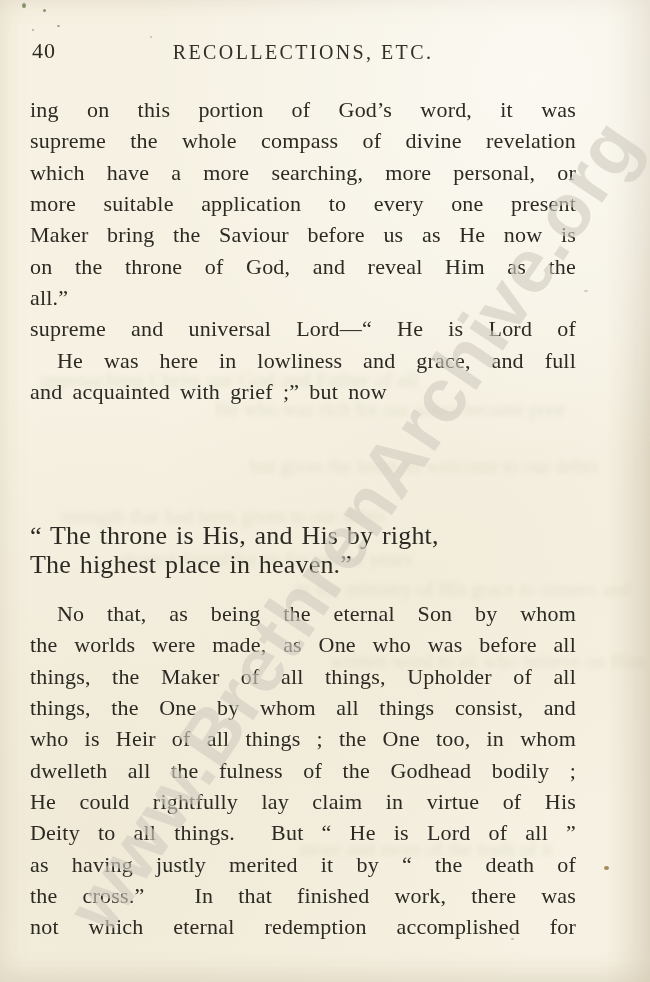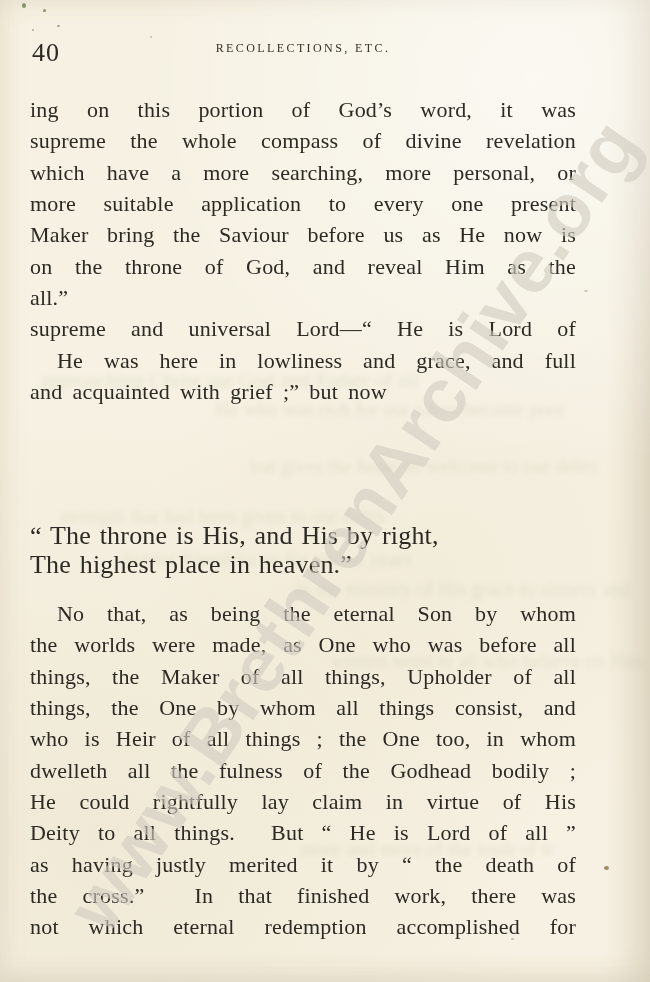--- a/index.html
+++ b/index.html
@@ -17,23 +17,23 @@
   }
   .page::before{
     content:"";position:absolute;inset:0;pointer-events:none;z-index:1;
     background:
       radial-gradient(circle at 82% 8%, rgba(255,255,255,.55), transparent 38%),
       radial-gradient(circle at 15% 85%, rgba(200,185,145,.14), transparent 45%),
       radial-gradient(circle at 68% 58%, rgba(208,193,158,.10), transparent 42%),
       linear-gradient(90deg, transparent 93%, rgba(150,128,88,.10));
   }
   .header-row{position:absolute;top:38px;left:30px;width:546px;height:26px;z-index:2;}
-  .page-num{position:absolute;left:2px;top:0;font-size:26px;letter-spacing:1px;}
+  .page-num{position:absolute;left:2px;top:0;font-size:22px;letter-spacing:1px;}
   .running-header{position:absolute;left:0;right:0;top:3px;text-align:center;
-    font-size:12px;letter-spacing:2.4px;color:#33302a;}
+    font-size:20px;letter-spacing:2.4px;color:#33302a;}
   .textblock{position:absolute;left:30px;width:546px;font-size:22px;
     line-height:31.35px;z-index:2;letter-spacing:.2px;}
   #block1{top:94px;}
   #block2{top:598px;}
   .ln{text-align:justify;text-align-last:justify;word-spacing:1.5px;white-space:nowrap;}
   .ln.last{text-align-last:left;word-spacing:4.5px;}
   .ln.ind{text-indent:27px;}
   #quoteblock{position:absolute;top:522px;left:30px;width:546px;z-index:2;
     font-size:26px;line-height:28.5px;letter-spacing:.2px;}
   .qln{word-spacing:2px;}

